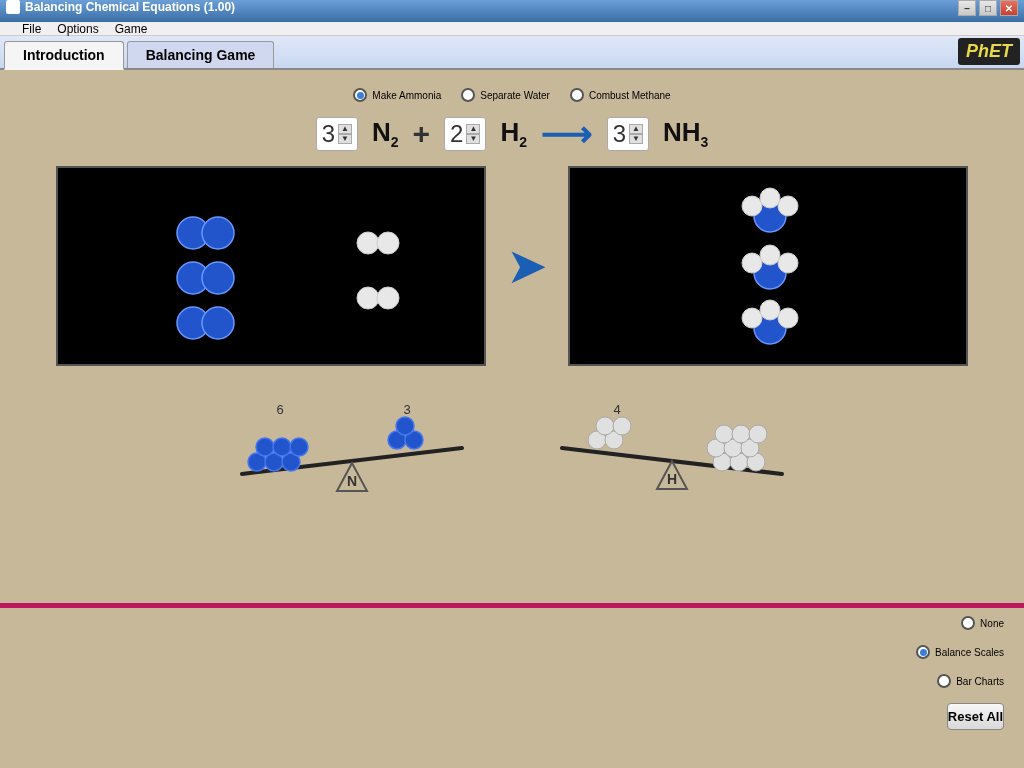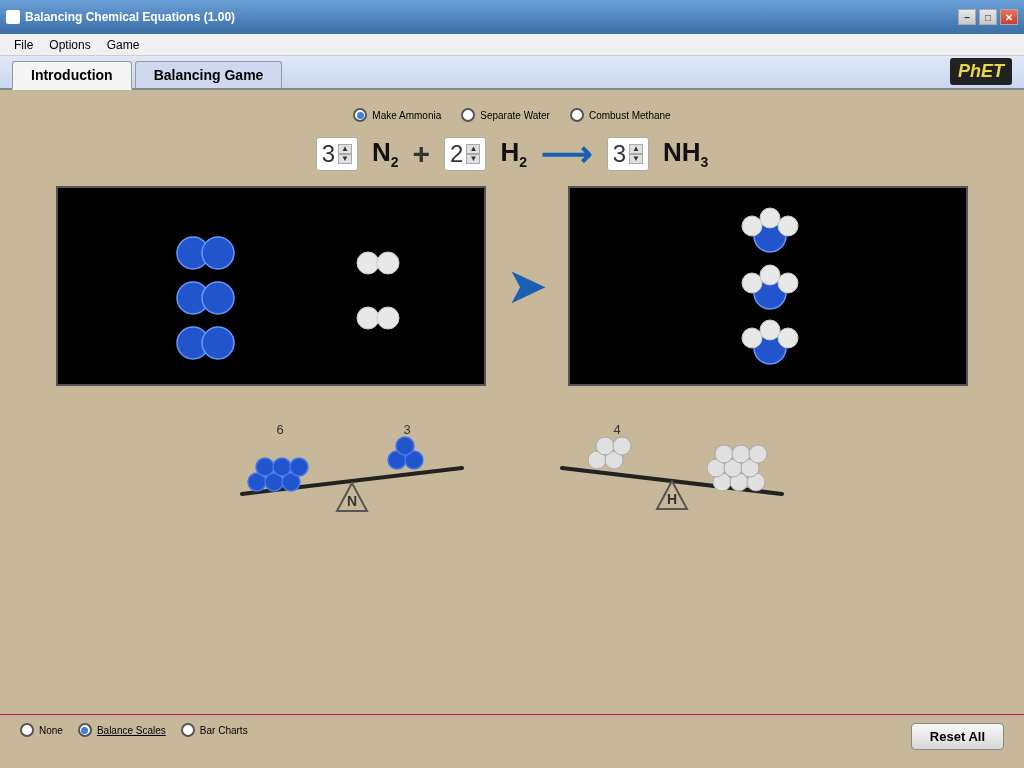--- a/index.html
+++ b/index.html
@@ -9,23 +9,22 @@
       background: #c8b89a;
       width: 1024px;
       height: 768px;
       overflow: hidden;
       user-select: none;
     }
 
     
     .title-bar {
       background: linear-gradient(to bottom, #6a9fd8, #3b6ea5);
-      height: 34px;
-      display: flex;
-      align-items: center;
+      height: 22px;
+      display: flex;
       padding: 0 6px;
       color: white;
       font-size: 12px;
       font-weight: bold;
     }
     .title-bar-icon {
       width: 14px; height: 14px;
       background: #fff;
       border-radius: 2px;
       margin-right: 5px;
@@ -57,40 +56,40 @@
       font-style: italic;
       font-weight: bold;
       letter-spacing: 2px;
       opacity: 0.7;
       z-index: 0;
     }
 
     
     .menu-bar {
       background: #f0f0f0;
-      height: 22px;
-      display: flex;
-      align-items: center;
-      padding: 0 6px;
+      height: 14px;
+      display: flex;
+      align-items: center;
+      padding: 0 14px;
       border-bottom: 1px solid #ccc;
       font-size: 12px;
       color: #000;
     }
     .menu-item {
       padding: 2px 8px;
       cursor: pointer;
     }
 
     
     .tab-bar {
       background: linear-gradient(to bottom, #e0e8f8, #c8d8f0);
       height: 34px;
       display: flex;
       align-items: flex-end;
-      padding: 0 12px;
+      padding: 0 4px;
       border-bottom: 2px solid #888;
       position: relative;
     }
     .tab {
       padding: 5px 18px;
       font-size: 14px;
       font-weight: bold;
       cursor: pointer;
       border: 1px solid #999;
       border-bottom: none;
@@ -226,33 +225,34 @@
     }
     .balance-container {
       position: relative;
       width: 260px;
       height: 110px;
     }
 
     
     .bottom-bar {
       display: flex;
-      align-items: flex-start;
+      align-items: flex-end;
       padding: 8px 20px;
       gap: 15px;
       background: #c8b89a;
-      border-top: 1px solid #be185d;
+      border-top: 5px solid #be185d;
       position: absolute;
       bottom: 0;
       left: 0;
       right: 0;
+      flex-direction: column;
     }
     .reset-btn {
       margin-left: auto;
-      padding: 5px 18px;
+      padding: 5px 0;
       background: linear-gradient(to bottom, #f8f8f8, #d8d8d8);
       border: 1px solid #888;
       border-radius: 4px;
       cursor: pointer;
       font-size: 13px;
       font-weight: bold;
     }
 
     
     .scale-svg { display: block; }
@@ -439,21 +439,21 @@
 
   </div>
 
   <div class="bottom-bar">
     <div class="radio-option">
       <div class="radio-circle"></div>
       <span>None</span>
     </div>
     <div class="radio-option">
       <div class="radio-circle selected"></div>
-      <span style="text-decoration:underline;">Balance Scales</span>
+      <span style="">Balance Scales</span>
     </div>
     <div class="radio-option">
       <div class="radio-circle"></div>
       <span>Bar Charts</span>
     </div>
     <button class="reset-btn">Reset All</button>
   </div>
 
 </div>
 

